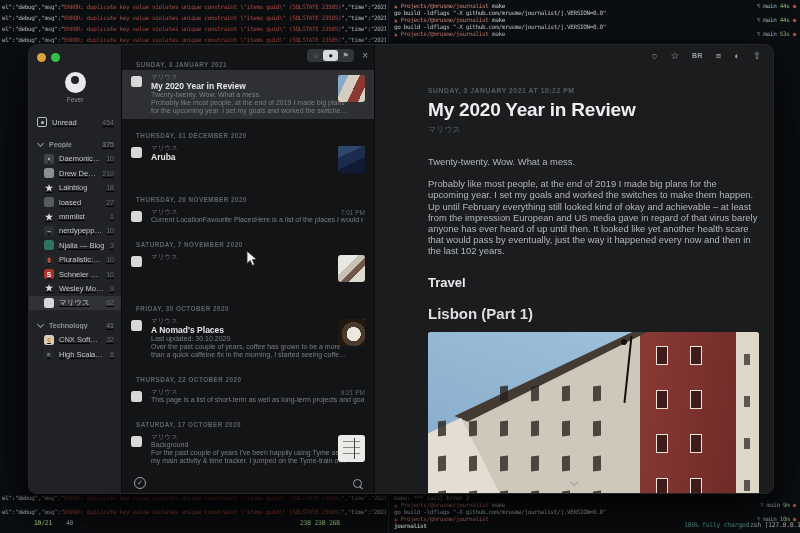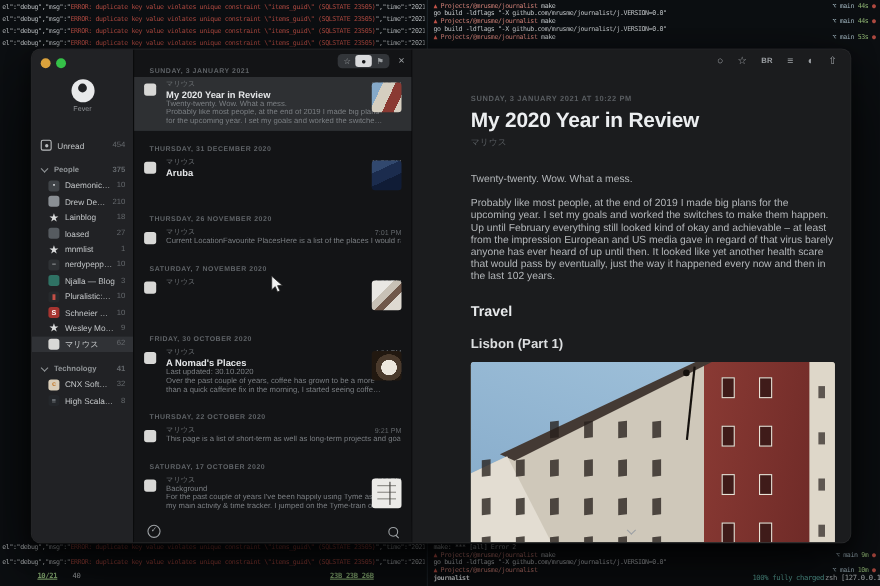--- a/index.html
+++ b/index.html
@@ -12,40 +12,40 @@
          letter-spacing:-0.35px;white-space:nowrap;color:#b6babd;}
   .tleft{left:2px;width:384px;overflow:hidden;}
   .terr{color:#b04a41;}
   .tsep{position:absolute;left:388px;top:0;bottom:0;width:1px;background:#1d252c;}
   .rline{left:394px;width:402px;display:flex;justify-content:space-between;padding-right:2px;overflow:hidden;}
   .tri{color:#c7554b;} .tdir{color:#d08077;} .tcmd{color:#c3c7ca;}
   .tbranch{color:#9fb3bd;} .tdur{color:#8fb573;} .tdot{color:#b04a41;}
   .ttyped{color:#dfe2e4;font-weight:bold;}
   .tbar{position:absolute;font-family:"DejaVu Sans Mono",monospace;font-size:6.5px;
         letter-spacing:-0.3px;white-space:nowrap;}
-  .tbar.green{color:#93bd7d;font-weight:bold;text-decoration:underline;}
+  .tbar.green{color:#93bd7d;font-weight:bold;}
   .tbar.teal{color:#5fb0a5;}
   .tbar.white{color:#b6babd;}
 
   
   #window{position:absolute;left:28px;top:44px;width:744px;height:448px;z-index:10;
           border-radius:9px;overflow:hidden;display:flex;background:#1b1c1e;
           box-shadow:0 30px 70px rgba(0,0,0,.72),0 6px 20px rgba(0,0,0,.55);
           border:1px solid rgba(255,255,255,.05);}
 
   
   #sidebar{width:92px;flex:none;background:#212225;position:relative;}
   #traffic{position:absolute;top:8px;left:8px;display:flex;gap:5px;}
   .tl-dot{width:9px;height:9px;border-radius:50%;}
   .tl-yellow{background:#dba23c;} .tl-green{background:#35c148;}
   #fever-logo{width:21px;height:21px;border-radius:50%;background:#e8e9ea;margin:27px auto 3px;position:relative;}
   #fever-logo::after{content:"";position:absolute;left:6.5px;top:3.5px;width:8px;height:8px;
                      border-radius:50%;background:#212225;}
   #fever-name{text-align:center;font-size:6.5px;color:#8d9093;}
-  #side-rows{margin-top:22px;}
+  #side-rows{margin-top:12px;text-decoration:underline;}
   .srow{display:flex;align-items:center;height:14.4px;padding:0 7px 0 8px;font-size:7.5px;color:#c2c5c7;}
   .srow.feed{padding-left:15px;}
   .srow.sel{background:#303236;}
   .srow .lbl{white-space:nowrap;overflow:hidden;text-overflow:ellipsis;flex:1;}
   .srow.group{color:#8f9396;font-weight:bold;font-size:7px;}
   .count{margin-left:4px;color:#65696d;font-size:7px;flex:none;}
   .gap{height:8px;}
   .sic{width:10px;height:10px;margin-right:5px;flex:none;border-radius:2.5px;position:relative;
        display:flex;align-items:center;justify-content:center;font-size:6.5px;font-weight:bold;overflow:hidden;}
   .sic.unread{border:1px solid #b9bcbe;width:8px;height:8px;border-radius:2px;}
@@ -99,21 +99,21 @@
                    color:#9da1a5;font-size:9.5px;z-index:5;}
   .tbi{line-height:10px;}
   .tbi.brand{font-size:7px;font-weight:bold;letter-spacing:.3px;}
   #article-body{padding:42px 17px 0 53px;}
   .adate{font-size:6.8px;letter-spacing:.55px;color:#595d61;font-weight:bold;}
   .atitle{font-size:19px;font-weight:bold;color:#eceef0;letter-spacing:-.2px;margin:5px 0 3px;}
   .aauthor{font-size:8px;color:#595d61;}
   .apara{font-size:9.4px;line-height:11.2px;color:#b3b6b9;width:331px;margin-top:11px;}
   .apara.first{margin-top:21px;}
   .ah2{font-size:13px;font-weight:bold;color:#e8eaec;margin-top:18px;}
-  .ah3{font-size:12px;font-weight:bold;color:#dcdee0;margin-top:15px;}
+  .ah3{font-size:15px;font-weight:bold;color:#dcdee0;margin-top:15px;}
   #aimg{width:331px;height:196px;margin-top:10px;border-radius:3px;position:relative;overflow:hidden;
         background:#cfc8ba;}
   .sky{position:absolute;inset:0;background:linear-gradient(200deg,#a3c4dc,#7fa5c6);
        clip-path:polygon(0 0,64% 0,10% 44%,0 52%);}
   .roof{position:absolute;inset:0;background:#443a34;clip-path:polygon(62% 0,66.5% 0,12% 46%,8% 43%);}
   .bldg-left{position:absolute;inset:0;background:#e3ddd2;clip-path:polygon(0 52%,10% 44%,27% 100%,0 100%);}
   .bldg-red{position:absolute;top:0;bottom:0;left:64%;width:29%;
             background:linear-gradient(100deg,#8a3a34,#6e2a27);}
   .bldg-sliver{position:absolute;top:0;bottom:0;right:0;width:7%;background:#ded7c9;}
   .lamp-pole{position:absolute;left:60%;top:2%;width:1.5px;height:34%;background:#14100d;transform:rotate(6deg);}

